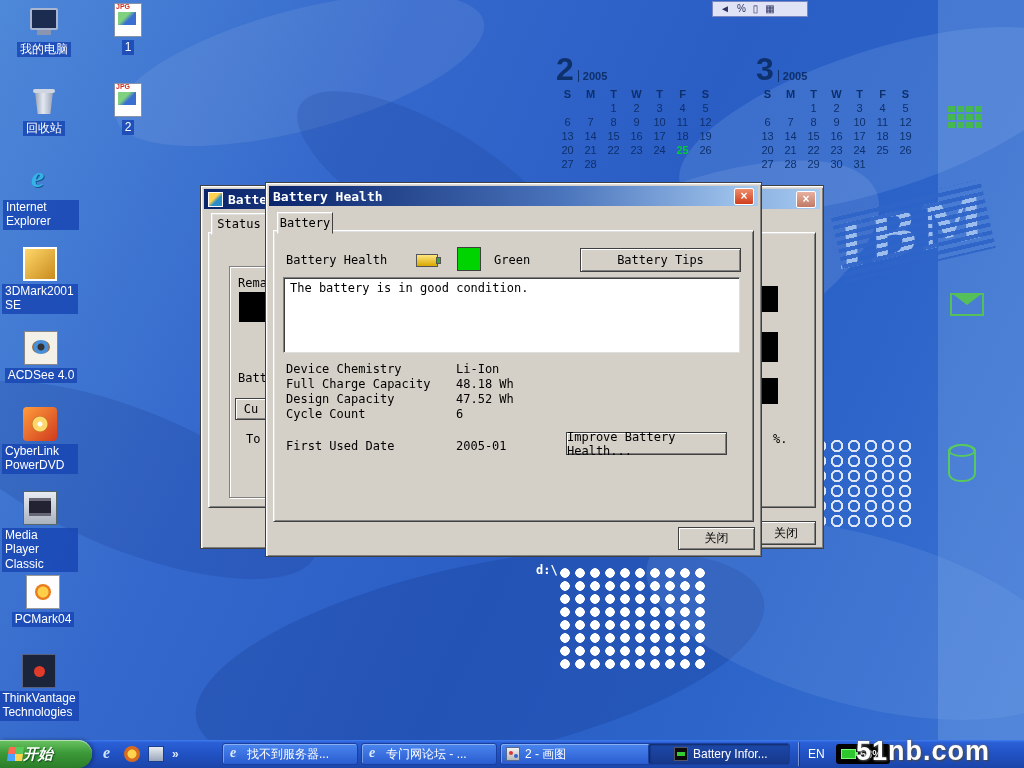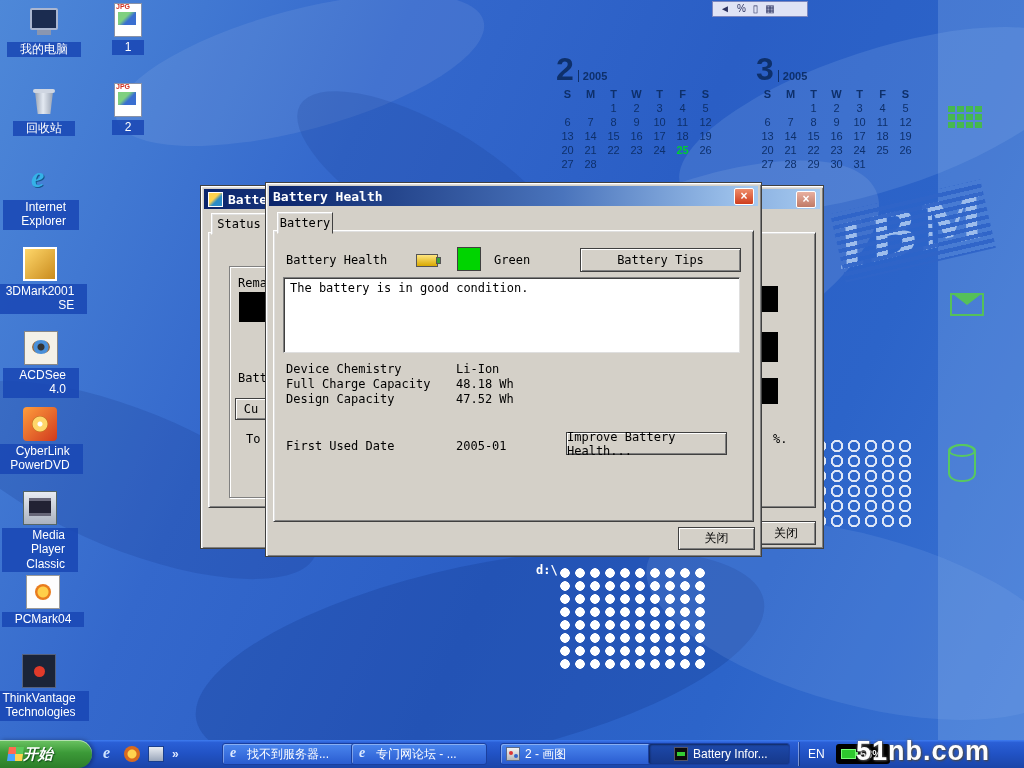--- a/index.html
+++ b/index.html
@@ -41,21 +41,21 @@
   .cal-year{font:bold 11px "Liberation Sans",sans-serif;border-left:1px solid #0e306b;
     padding-left:4px;margin-left:4px;margin-bottom:2px;}
   .cal-grid{display:grid;grid-template-columns:repeat(7,23px);grid-auto-rows:14px;}
   .cal-cell{text-align:center;font:11px "Liberation Sans",sans-serif;color:#0e306b;}
   .cal-dow{font-weight:bold;}
   .cal-hl{color:#00cc33;font-weight:bold;}
 
   
   #icons-host,#files-host{position:absolute;left:0;top:0;z-index:2;}
   .desk-icon{position:absolute;width:76px;display:flex;flex-direction:column;align-items:center;gap:3px;cursor:default;}
-  .dlabel{font-size:12px;color:#fff;background:rgba(25,70,180,.85);padding:0 13px 1px;text-align:right;line-height:1.2;max-width:74px;}
+  .dlabel{font-size:12px;color:#fff;background:rgba(25,70,180,.85);padding:0 3px 1px;text-align:left;line-height:1.2;max-width:74px;}
   .dicon{position:relative;width:34px;height:34px;}
   .dicon-my-computer::before{content:'';position:absolute;left:3px;top:3px;width:24px;height:18px;background:#1b2c50;border:2px solid #aab6d0;border-radius:2px;}
   .dicon-my-computer::after{content:'';position:absolute;left:10px;bottom:4px;width:14px;height:5px;background:#8a96b0;}
   .dicon-recycle-bin::before{content:'';position:absolute;left:8px;top:8px;width:18px;height:22px;
     background:linear-gradient(90deg,#9aa4b4,#e3e9f2 45%,#9aa4b4);clip-path:polygon(0 0,100% 0,85% 100%,15% 100%);}
   .dicon-recycle-bin::after{content:'';position:absolute;left:6px;top:5px;width:22px;height:4px;background:#cfd6e2;border-radius:2px;}
   .dicon-ie::before{content:'e';position:absolute;left:7px;top:-3px;font:italic bold 30px "Liberation Serif",serif;color:#35b2e8;text-shadow:1px 1px 0 #14568c;}
   .dicon-threedmark{background:linear-gradient(135deg,#ffd76a,#c98b1e);border:2px solid #fff;box-sizing:border-box;}
   .dicon-acdsee{background:#f4f1e8;border:1px solid #888;box-sizing:border-box;}
   .dicon-acdsee::before{content:'';position:absolute;left:7px;top:8px;width:18px;height:14px;background:radial-gradient(circle at 50% 50%,#333 3px,#4a90d9 4px 7px,#9a6a3a 8px);border-radius:50%;}
@@ -373,20 +373,21 @@
     <div class="swatch" style="left:191px;top:64px;z-index:7;"></div>
     <div class="abs mono" style="left:228px;top:70px;z-index:7;">Green</div>
     <div class="btn95" style="left:314px;top:65px;width:159px;height:22px;z-index:7;">Battery Tips</div>
 
     <div class="sunken mono" style="left:17px;top:94px;width:457px;height:76px;z-index:7;padding:3px 6px;box-sizing:border-box;">The battery is in good condition.</div>
 
     <div class="abs" id="bh-fields" style="left:20px;top:176px;z-index:7;">
         <div class="frow"><span class="flabel">Device Chemistry</span><span class="fvalue">Li-Ion</span></div>
         <div class="frow"><span class="flabel">Full Charge Capacity</span><span class="fvalue">48.18 Wh</span></div>
         <div class="frow"><span class="flabel">Design Capacity</span><span class="fvalue">47.52 Wh</span></div>
+        <div class="frow"><span class="flabel">Cycle Count</span><span class="fvalue">6</span></div>
       </div>
 
     <div class="abs" style="left:20px;top:253px;z-index:7;">
       <span class="flabel">First Used Date</span><span class="fvalue">2005-01</span>
     </div>
     <div class="btn95" style="left:300px;top:249px;width:159px;height:21px;z-index:7;">Improve Battery Health...</div>
 
     <div class="btn95" style="left:412px;top:344px;width:75px;height:21px;z-index:7;">关闭</div>
   </div>
 
@@ -399,21 +400,21 @@
       <span class="ql ql-ie"></span>
       <span class="ql ql-mm"></span>
       <span class="ql ql-desk"></span>
       <span class="ql-chevron">»</span>
     </div>
     <div id="tasks-host">
         <div class="taskbtn" style="left: 222px; width: 136px;">
           <span class="ticon ticon-ie"></span>
           <span class="tlabel">找不到服务器...</span>
         </div>
-        <div class="taskbtn" style="left: 351px; width: 136px;">
+        <div class="taskbtn" style="left: 361px; width: 136px;">
           <span class="ticon ticon-ie"></span>
           <span class="tlabel">专门网论坛 - ...</span>
         </div>
         <div class="taskbtn" style="left: 500px; width: 160px;">
           <span class="ticon ticon-paint"></span>
           <span class="tlabel">2 - 画图</span>
         </div>
         <div class="taskbtn active" style="left: 648px; width: 142px;">
           <span class="ticon ticon-battery"></span>
           <span class="tlabel">Battery Infor...</span>

